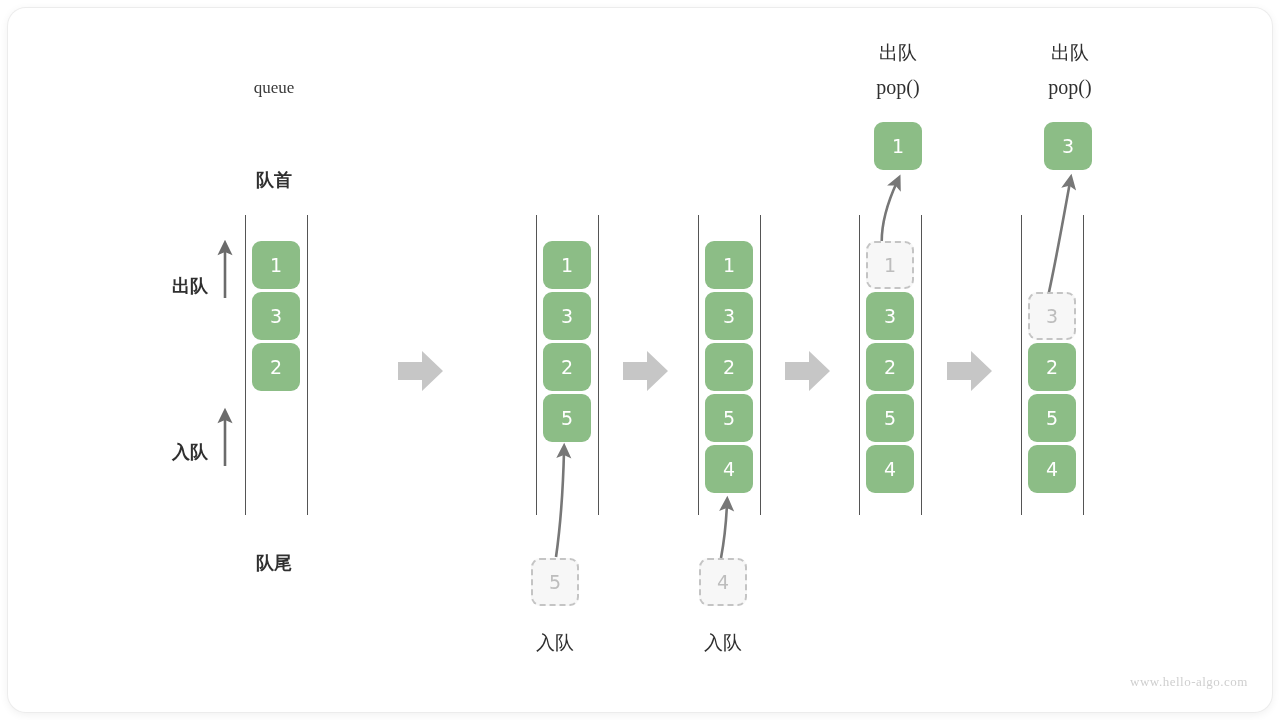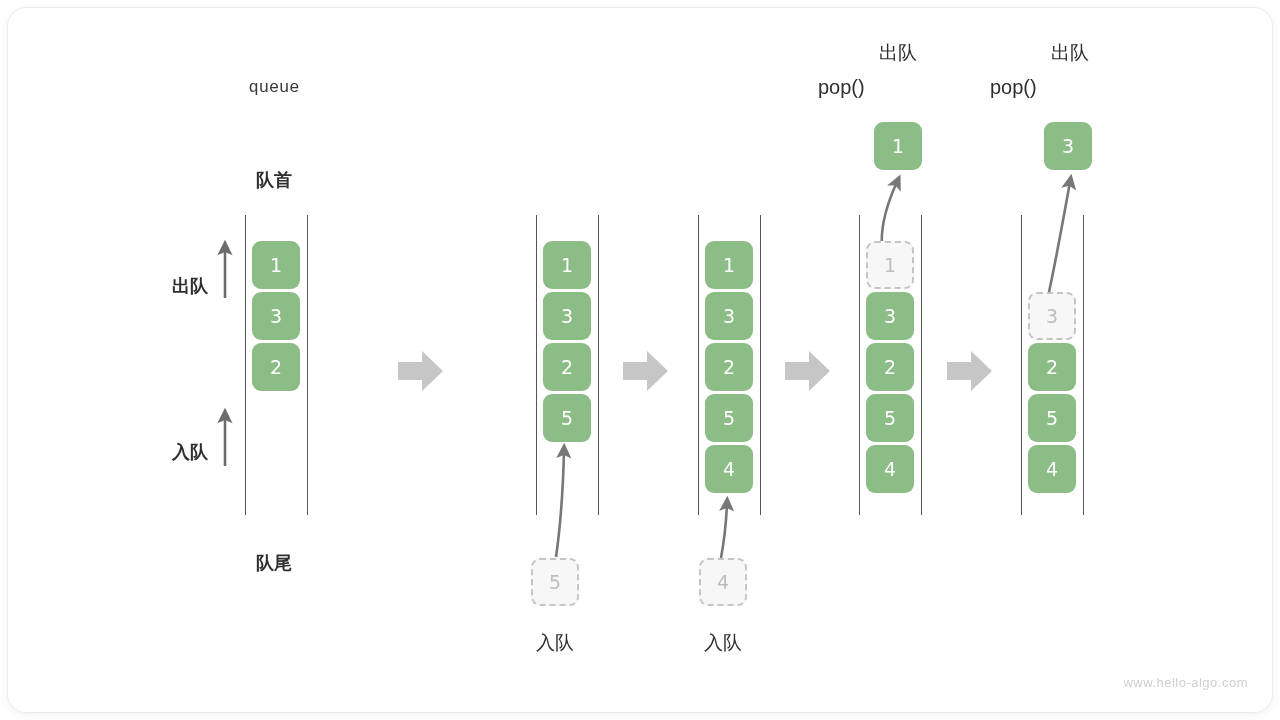--- a/index.html
+++ b/index.html
@@ -30,21 +30,21 @@
   
   .title-cn {
     font-family: "DejaVu Sans", "Liberation Sans", sans-serif;
     font-weight: bold;
     font-size: 21px;
     color: #3f8f4f;
     text-align: center;
     white-space: nowrap;
   }
   .title-en {
-    font-family: Liberation Mono, monospace;
+    font-family: Liberation Serif, serif;
     font-size: 17px;
     color: #3a3a3a;
     text-align: center;
     white-space: nowrap;
   }
   .endlabel {
     font-family: "DejaVu Sans", "Liberation Sans", sans-serif;
     font-weight: bold;
     font-size: 18px;
     color: #2f2f2f;
@@ -60,29 +60,29 @@
     white-space: nowrap;
   }
   .op-cn {
     font-family: "DejaVu Sans", "Liberation Sans", sans-serif;
     font-size: 19px;
     color: #2f2f2f;
     text-align: center;
     white-space: nowrap;
   }
   .op-code {
-    font-family: Liberation Sans, sans-serif;
+    font-family: Liberation Serif, serif;
     font-size: 20px;
     color: #2f2f2f;
-    text-align: left;
+    text-align: center;
     white-space: nowrap;
   }
   .op-code .num { color: #3f8f4f; font-weight: bold; }
   .watermark {
-    font-family: Liberation Sans, sans-serif;
+    font-family: Liberation Serif, serif;
     font-size: 13px;
     color: #cfcfcf;
     letter-spacing: 0.5px;
     white-space: nowrap;
   }
 
   
   .rail {
     position: absolute;
     width: 1px;

